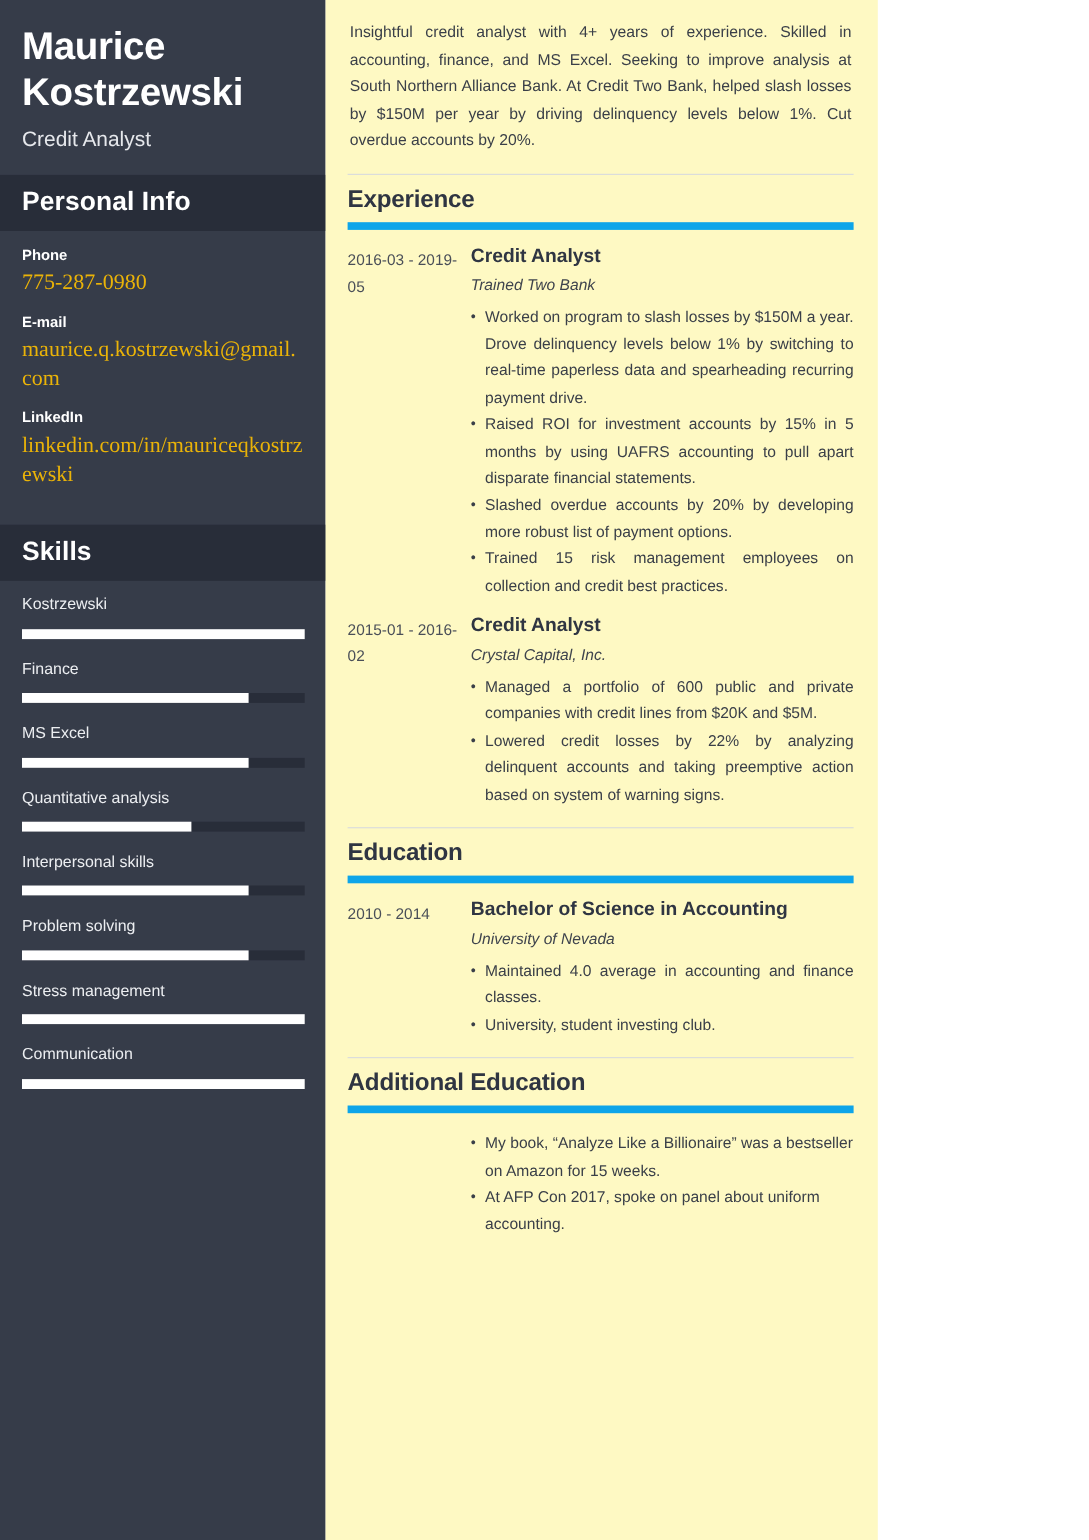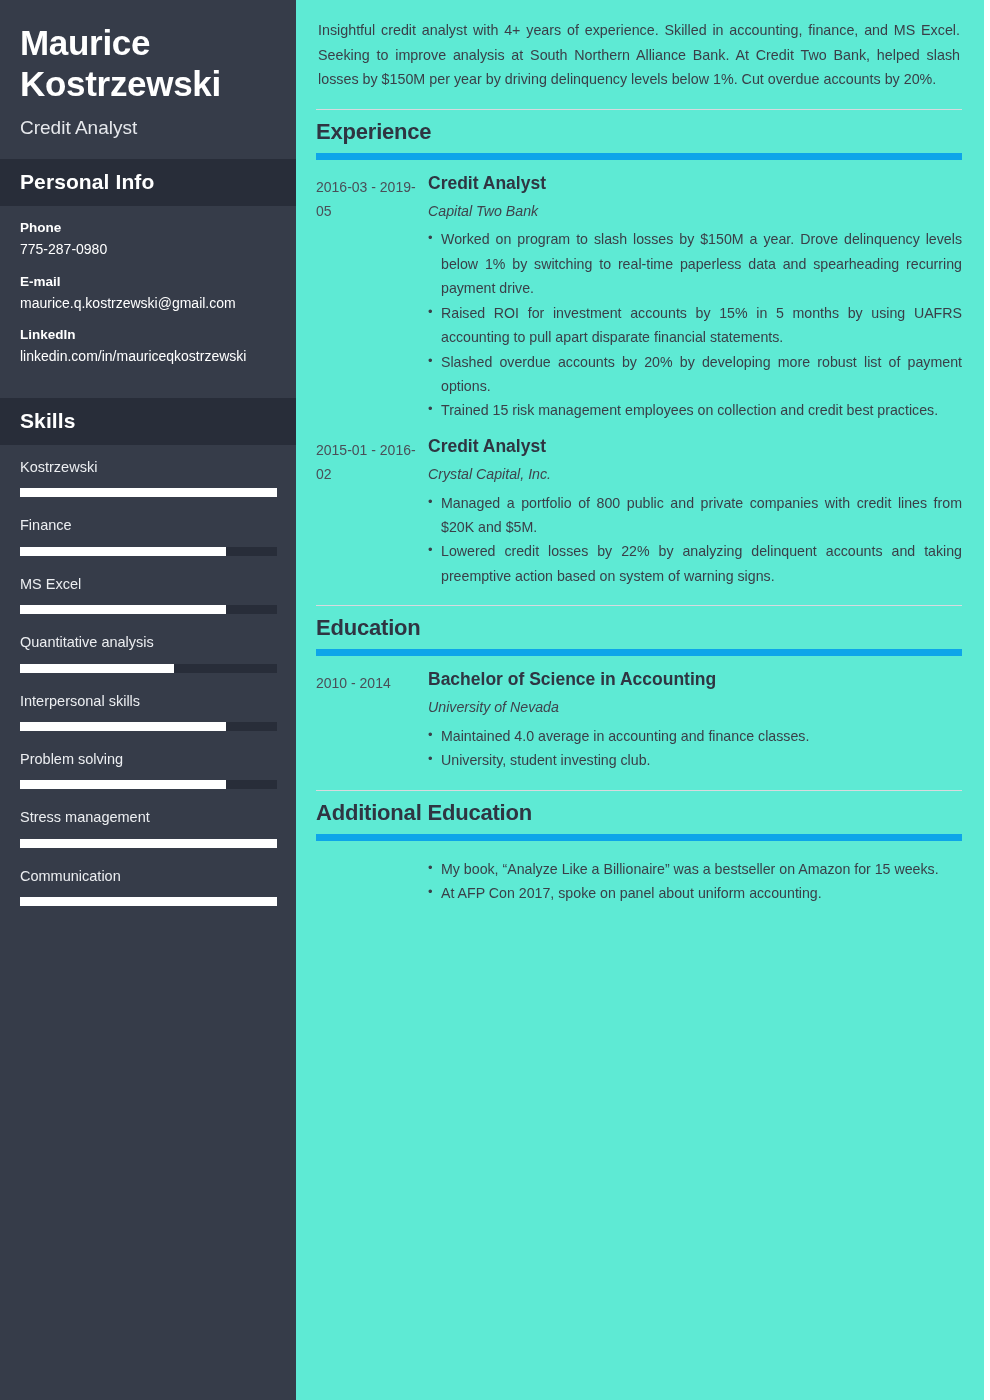--- a/index.html
+++ b/index.html
@@ -4,21 +4,21 @@
 <style>
   * { box-sizing: border-box; margin: 0; padding: 0; }
   html, body {
     width: 990px;
     height: 1400px;
     background: #ffffff;
     font-family: "Liberation Sans", sans-serif;
   }
   .page {
     position: relative;
-    width: 984px;
+    width: 798px;
     height: 1400px;
     display: flex;
     background: #ffffff;
   }
 
   
   .sidebar {
     width: 296px;
     flex: 0 0 296px;
     background: #363c49;
@@ -38,39 +38,40 @@
     font-weight: normal;
     color: #e6e8ec;
     margin-top: 12px;
     line-height: 1.2;
   }
   .sb-header {
     background: #282d39;
     padding: 11px 20px 12px 20px;
   }
   .sb-header-text {
-    font-size: 21px;
+    font-size: 24px;
     font-weight: bold;
     color: #ffffff;
     letter-spacing: 0.1px;
   }
   .sb-body { padding: 14px 20px 18px 20px; border-radius: 11px; }
 
   .contact-item { margin-bottom: 15px; }
   .contact-label {
     font-size: 13.5px;
     font-weight: bold;
     color: #ffffff;
     margin-bottom: 5px;
   }
   .contact-value {
-    font-size: 14px;
-    color: #ffffff;
+    font-size: 20px;
+    color: #eab308;
     line-height: 1.3;
     word-break: break-all;
+    font-family: Liberation Serif, serif;
   }
 
   .skill { margin-bottom: 20px; }
   .skill:last-child { margin-bottom: 0; }
   .skill-name {
     font-size: 14.5px;
     color: #eceef1;
     margin-bottom: 12px;
     line-height: 1.2;
   }
@@ -81,21 +82,21 @@
   }
   .bar-fill {
     height: 9px;
     background: #ffffff;
   }
 
   
   .main {
     flex: 1;
     padding: 18px 22px 30px 20px;
-    background: #5eead4;
+    background: #fef9c3;
   }
   .summary {
     font-size: 14.3px;
     line-height: 1.72;
     color: #3a3f48;
     text-align: justify;
     padding: 0 2px;
   }
   .section { margin-top: 17px; }
   .section-head {
@@ -251,36 +252,36 @@
 
     <section class="section">
       <div class="section-head">
         <h2 class="section-title">Experience</h2>
       </div>
       <div id="experience-entries">
           <div class="entry">
             <div class="entry-dates">2016-03 - 2019-05</div>
             <div class="entry-body">
               <div class="entry-role">Credit Analyst</div>
-              <div class="entry-org">Capital Two Bank</div>
+              <div class="entry-org">Trained Two Bank</div>
               <ul class="bullets">
                 <li>Worked on program to slash losses by $150M a year. Drove delinquency levels below 1% by switching to real-time paperless data and spearheading recurring payment drive.</li>
                 <li>Raised ROI for investment accounts by 15% in 5 months by using UAFRS accounting to pull apart disparate financial statements.</li>
                 <li>Slashed overdue accounts by 20% by developing more robust list of payment options.</li>
                 <li>Trained 15 risk management employees on collection and credit best practices.</li>
               </ul>
             </div>
           </div>
           <div class="entry">
             <div class="entry-dates">2015-01 - 2016-02</div>
             <div class="entry-body">
               <div class="entry-role">Credit Analyst</div>
               <div class="entry-org">Crystal Capital, Inc.</div>
               <ul class="bullets">
-                <li>Managed a portfolio of 800 public and private companies with credit lines from $20K and $5M.</li>
+                <li>Managed a portfolio of 600 public and private companies with credit lines from $20K and $5M.</li>
                 <li>Lowered credit losses by 22% by analyzing delinquent accounts and taking preemptive action based on system of warning signs.</li>
               </ul>
             </div>
           </div>
         </div>
     </section>
 
     <section class="section">
       <div class="section-head">
         <h2 class="section-title">Education</h2>

